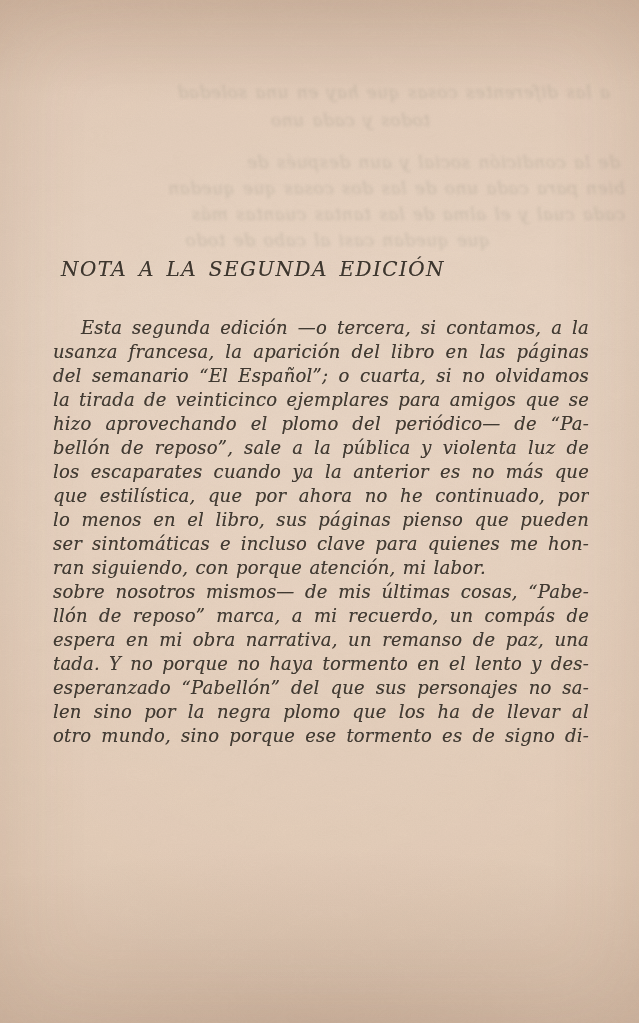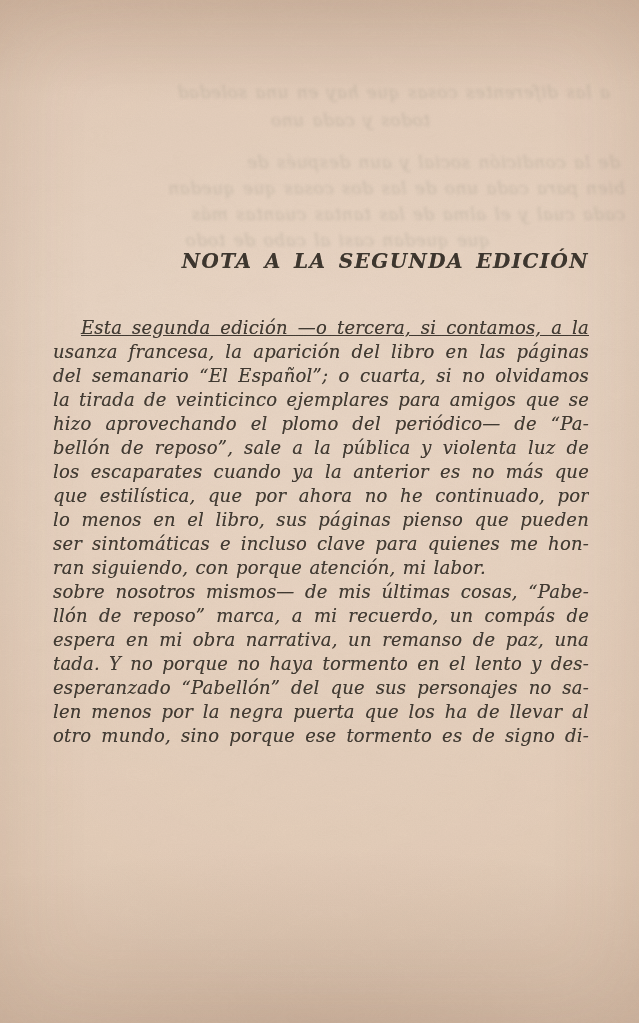--- a/index.html
+++ b/index.html
@@ -36,24 +36,24 @@
     letter-spacing: 0.5px;
     word-spacing: 2px;
     white-space: nowrap;
     overflow: hidden;
   }
   .section-title {
     position: absolute;
     left: 53px;
     width: 536px;
     top: 249px;
-    margin: 0;
-    text-align: right;
+    margin: 8px;
+    text-align: left;
     font-style: italic;
-    font-weight: bold;
+    font-weight: normal;
     font-size: 20px;
     letter-spacing: 1.4px;
     word-spacing: 4px;
     color: #363029;
     text-shadow: 0 0 0.5px rgba(54,48,41,0.55);
   }
   .text-block {
     position: absolute;
     left: 53px;
     top: 316px;
@@ -70,21 +70,20 @@
     line-height: 24px;
     overflow: hidden;
     text-align: justify;
     text-align-last: justify;
   }
   .tl.last {
     text-align-last: left;
   }
   .tl.ind {
     padding-left: 28px;
-    text-decoration: underline;
   }
 </style>
 </head>
 <body>
 
 <div class="page">
 
   <div class="ghost-block">
     <div class="ghost" style="top:82px;  left:140px; width:470px;">a las diferentes cosas que hay en una soledad</div>
     <div class="ghost" style="top:110px; left:170px; width:260px;">todos y cada uno</div>
@@ -109,21 +108,21 @@
     <div class="tl">que estilística, que por ahora no he continuado, por</div>
     <div class="tl">lo menos en el libro, sus páginas pienso que pueden</div>
     <div class="tl">ser sintomáticas e incluso clave para quienes me hon-</div>
     <div class="tl last">ran siguiendo, con porque atención, mi labor.</div>
 
     <div class="tl">sobre nosotros mismos— de mis últimas cosas, “Pabe-</div>
     <div class="tl">llón de reposo” marca, a mi recuerdo, un compás de</div>
     <div class="tl">espera en mi obra narrativa, un remanso de paz, una</div>
     <div class="tl">tada. Y no porque no haya tormento en el lento y des-</div>
     <div class="tl">esperanzado “Pabellón” del que sus personajes no sa-</div>
-    <div class="tl">len menos por la negra puerta que los ha de llevar al</div>
+    <div class="tl">len sino por la negra plomo que los ha de llevar al</div>
     <div class="tl">otro mundo, sino porque ese tormento es de signo di-</div>
   </div>
 
   <svg class="grain" width="639" height="1023" aria-hidden="true">
     <defs>
       <filter id="grainFine" x="0" y="0" width="100%" height="100%">
         <feTurbulence type="fractalNoise" baseFrequency="0.8" numOctaves="2" seed="7" stitchTiles="stitch"></feTurbulence>
         <feColorMatrix type="matrix" values="0 0 0 0 0.42  0 0 0 0 0.33  0 0 0 0 0.24  0 0 0 0.9 0"></feColorMatrix>
       </filter>
       <filter id="grainFiber" x="0" y="0" width="100%" height="100%">

